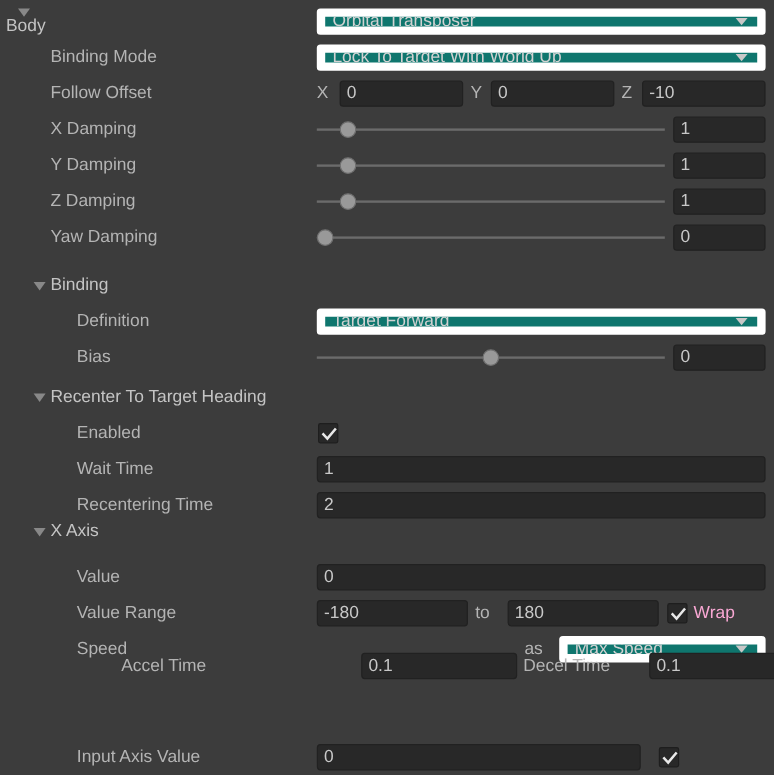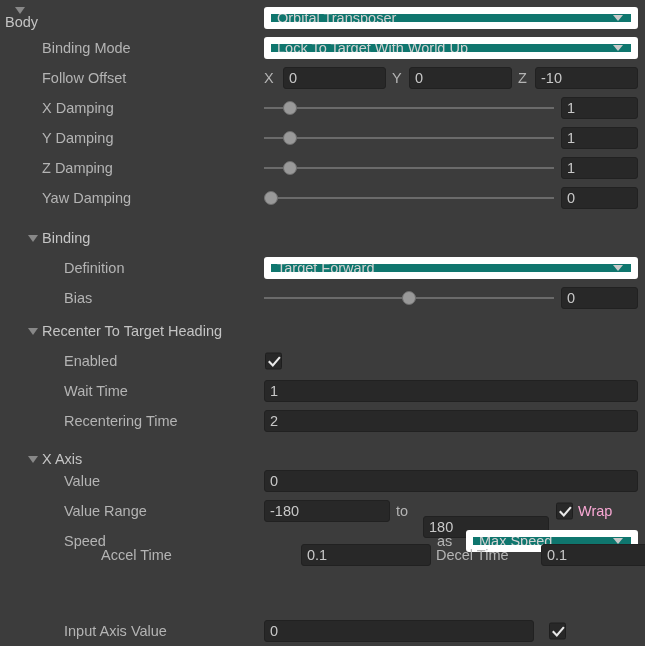--- a/index.html
+++ b/index.html
@@ -305,41 +305,41 @@
     </div>
   </div>
 
   <div class="row" style="top:406px;">
     <span class="plabel i2">Recentering Time</span>
     <div class="field textfield" style="left:264px; width:374px;">
       <span>2</span>
     </div>
   </div>
 
-  <div class="row" style="top:444px;text-align:center;">
+  <div class="row" style="top:428px;text-align:center;">
     <div class="foldout lvl1">
       <span class="tri"></span>
       <span class="foldout-label">X Axis</span>
     </div>
   </div>
 
   <div class="row" style="top:466px;">
     <span class="plabel i2">Value</span>
     <div class="field textfield" style="left:264px; width:374px;">
       <span>0</span>
     </div>
   </div>
 
   <div class="row" style="top:496px;">
     <span class="plabel i2">Value Range</span>
     <div class="field textfield" style="left:264px; width:126px;">
       <span>-180</span>
     </div>
     <span class="mini" style="left:396px;">to</span>
-    <div class="field textfield" style="left:423px; width:126px;margin-top:16px;">
+    <div class="field textfield" style="left:423px; width:126px;">
       <span>180</span>
     </div>
     <div class="checkbox" style="left:556px;">
       <svg width="15" height="15" viewBox="0 0 15 15">
         <path d="M2.5 7.5 L5.8 11 L12.2 3.4" stroke="#e8e8e8" stroke-width="2.1" fill="none" stroke-linecap="square"></path>
       </svg>
     </div>
     <span class="cb-label" style="left:578px;">Wrap</span>
   </div>
 

